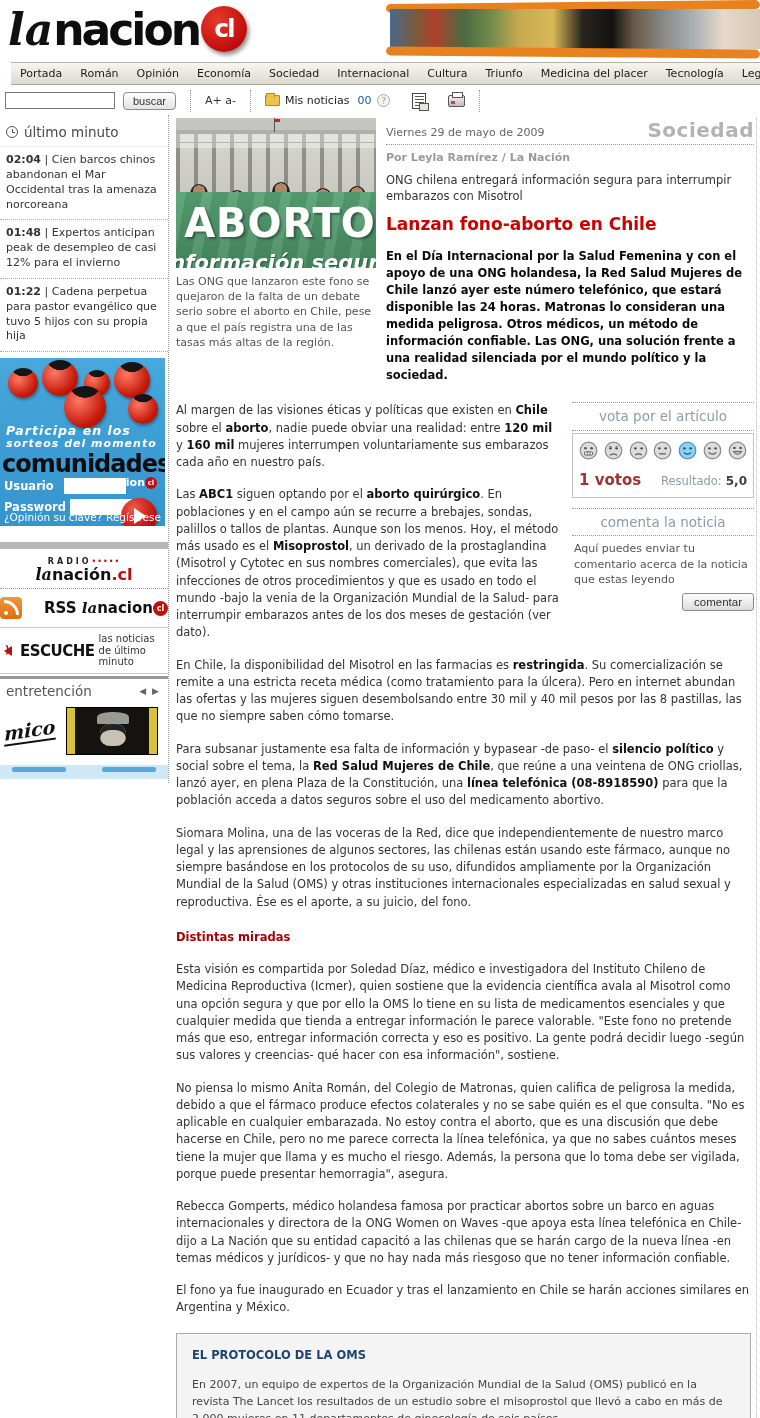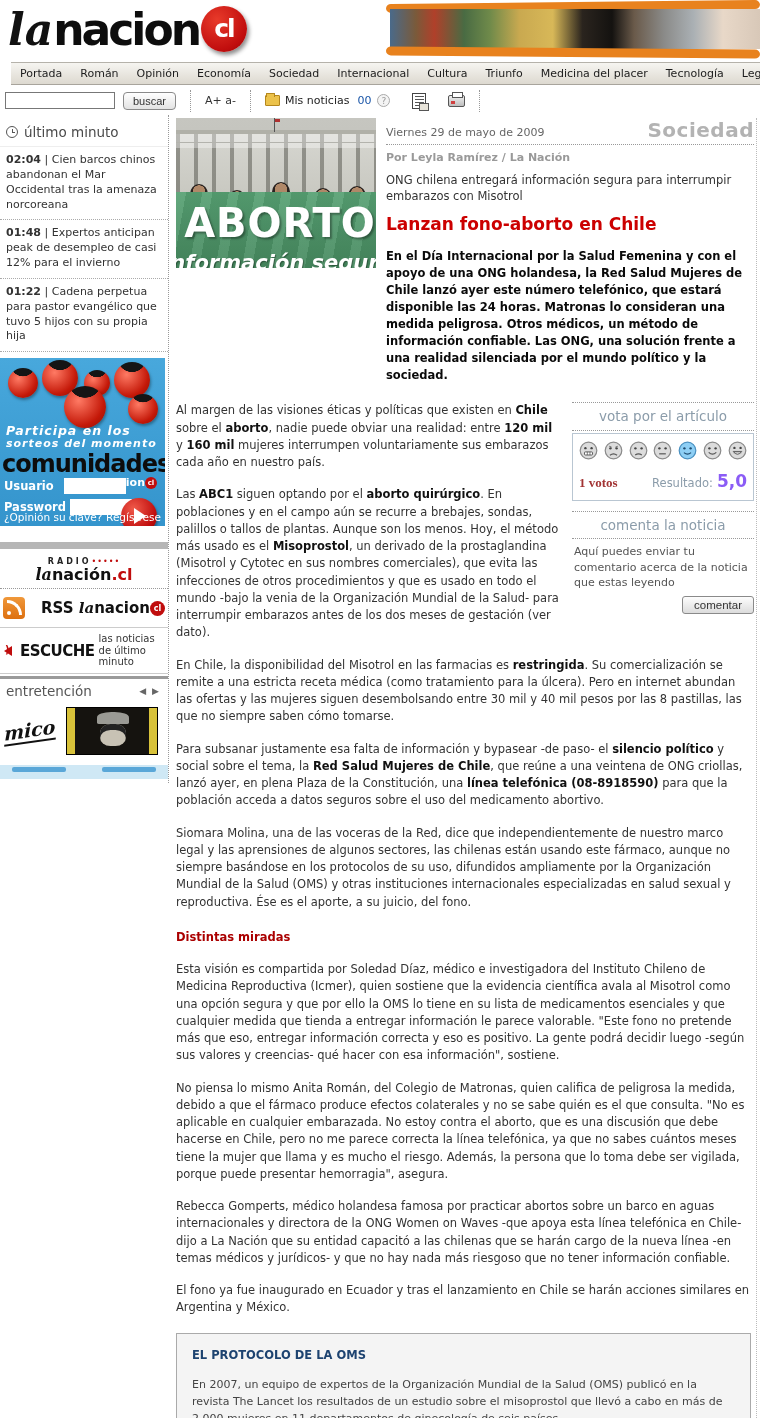--- a/index.html
+++ b/index.html
@@ -62,21 +62,21 @@
   .play-btn::before { content:""; position:absolute; left:13px; top:10px; border-left:12px solid #fff; border-top:8px solid transparent; border-bottom:8px solid transparent; }
   .ad-links { position:absolute; left:4px; right:4px; bottom:3px; display:flex; justify-content:space-between; font-size:10.5px; color:#fff; }
   .gray-bar { height:7px; background:#b6b6b6; margin-top:16px; }
   
   .radio { text-align:center; padding:5px 0 4px; border-bottom:1px dotted #999; cursor:pointer; }
   .radio-top { font-size:8px; letter-spacing:3px; font-weight:bold; color:#222; }
   .radio-dots { color:#c00d0d; font-size:8px; letter-spacing:1px; }
   .radio-brand { font-size:16px; font-weight:bold; color:#111; margin-top:-2px; }
   .radio-brand .it { font-family:"DejaVu Serif",serif; font-style:italic; font-weight:bold; }
   .radio-brand .cl-red { color:#c00d0d; }
-  .rss-row { display:flex; align-items:center; justify-content:center; gap:16px; padding:8px 0; border-bottom:1px solid #ccc; cursor:pointer; }
+  .rss-row { display:flex; align-items:center; gap:22px; padding:8px 0; border-bottom:1px solid #ccc; cursor:pointer; }
   .rss-icon { width:22px; height:22px; background:linear-gradient(#f0983a,#dd7010); border-radius:4px; position:relative; }
   .rss-icon::before { content:""; position:absolute; left:4px; bottom:4px; width:4px; height:4px; background:#fff; border-radius:50%; }
   .rss-icon::after { content:""; position:absolute; left:4px; bottom:4px; width:12px; height:12px; border:3px solid #fff; border-left:none; border-bottom:none; border-radius:0 100% 0 0; }
   .rss-text { font-size:15px; font-weight:bold; color:#111; }
   .rss-text .it { font-family:"DejaVu Serif",serif; font-style:italic; font-weight:bold; }
   .rss-text .cl { display:inline-block; width:15px; height:15px; background:#c00d0d; border-radius:50%; color:#fff; font-size:8px; line-height:15px; text-align:center; vertical-align:2px; }
   .escuche-row { display:flex; align-items:center; gap:4px; padding:5px 4px; border-bottom:1px solid #ccc; cursor:pointer; }
   .spk-icon { width:0; height:0; border-top:5px solid transparent; border-bottom:5px solid transparent; border-right:8px solid #c00d0d; position:relative; margin-right:4px; }
   .spk-icon::after { content:")"; color:#c00d0d; font-size:10px; font-weight:bold; position:absolute; left:1px; top:-7px; }
   .escuche-bold { font-size:15px; font-weight:bold; color:#111; letter-spacing:-.5px; }
@@ -125,23 +125,23 @@
   .article-body p { margin:0 0 15px; }
   .article-body b { color:#111; }
   .subhead { color:#aa0000; font-weight:bold; margin:18px 0 15px; }
   
   .right-rail { float:right; width:182px; margin:0 0 10px 12px; }
   .rail-header { border-top:1px dotted #999; border-bottom:1px dotted #999; color:#8b9caa; font-size:13.5px; padding:3px 2px;text-align:center; }
   .vote-box { border:1px solid #b9c6d2; margin-top:2px; padding:7px 6px 6px; background:#fff; }
   .faces { display:flex; justify-content:space-between; }
   .face { width:19px; height:19px; cursor:pointer; }
   .vote-meta { display:flex; align-items:baseline; margin-top:9px; }
-  .votes { color:#a23333; font-weight:bold; font-size:13px;font-family:Liberation Serif, serif; }
+  .votes { color:#a23333; font-weight:bold; font-size:15px; }
   .result-label { margin-left:auto; color:#8b9caa; font-size:11.5px;text-align:right; }
-  .result-value { color:#8b5cf6; font-weight:bold; font-size:17px; margin-left:4px; }
+  .result-value { color:#404040; font-weight:bold; font-size:12px; margin-left:4px; }
   .comment-header { margin-top:10px; }
   .comment-text { font-size:11px; color:#555; line-height:1.4; padding:5px 2px 6px; }
   .comentar-btn { float:right; padding:2px 11px; font-size:11.5px; color:#333; background:linear-gradient(#fdfdfd,#dcdcdc); border:1px solid #8a8a8a; border-radius:3px; }
   
   .info-box { clear:both; border:1px solid #aaa; background:#f4f4f4; padding:13px 15px 6px; margin:16px 3px 15px 0; font-size:11px; color:#444; line-height:1.55; }
   .info-box h3 { margin:0 0 12px; font-size:11.5px; color:#1d4370; }
   .info-box p { margin:0 0 12px; }
 </style>
 </head>
 <body>
@@ -267,20 +267,21 @@
         <span class="head" style="left:14px;top:66px;"></span>
         <span class="head" style="left:52px;top:72px;"></span>
         <span class="head" style="left:96px;top:64px;"></span>
         <span class="head" style="left:138px;top:70px;"></span>
         <span class="head" style="left:172px;top:68px;"></span>
         <div class="banner-green">
           <div class="banner-word1">ABORTO</div>
           <div class="banner-word2">información segura</div>
         </div>
       </div>
+      <div class="caption">Las ONG que lanzaron este fono se quejaron de la falta de un debate serio sobre el aborto en Chile, pese a que el país registra una de las tasas más altas de la región.</div>
     </div>
     <div class="meta-col">
       <div class="meta-top">
         <span class="date">Viernes 29 de mayo de 2009</span>
         <span class="section-label">Sociedad</span>
       </div>
       <hr class="dotted-rule">
       <div class="byline">Por Leyla Ramírez / La Nación</div>
       <div class="subtitle">ONG chilena entregará información segura para interrumpir embarazos con Misotrol</div>
       <div class="headline">Lanzan fono-aborto en Chile</div>

